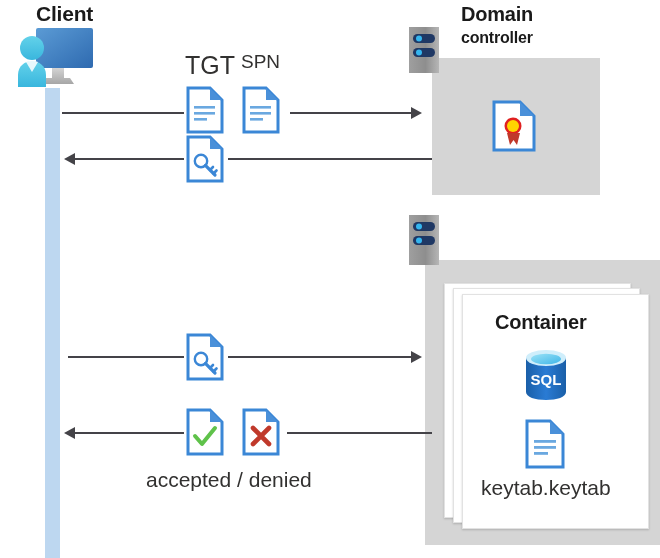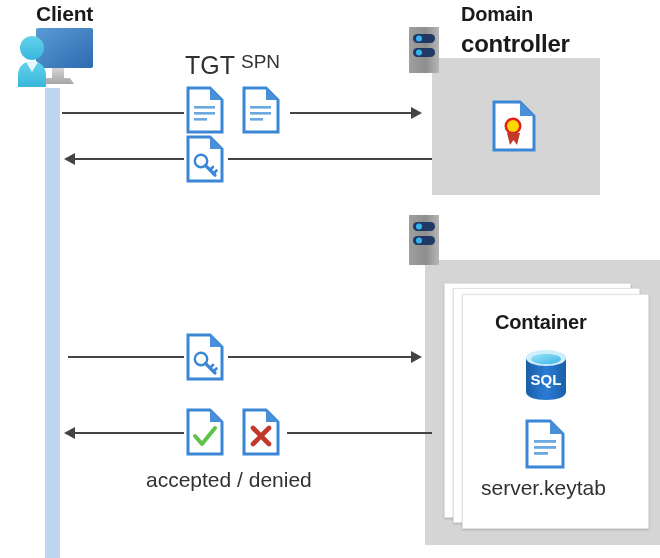--- a/index.html
+++ b/index.html
@@ -85,21 +85,21 @@
       </defs>
       <rect x="0" y="0" width="30" height="46" fill="url(#rackG)"></rect>
       <rect x="4" y="7" width="22" height="9" rx="4.5" fill="#1f3864"></rect>
       <circle cx="10" cy="11.5" r="3" fill="#35b6ef"></circle>
       <rect x="4" y="21" width="22" height="9" rx="4.5" fill="#1f3864"></rect>
       <circle cx="10" cy="25.5" r="3" fill="#35b6ef"></circle>
     </svg>
   </div>
 
   <div class="abs ttl" style="left:461px;top:2px;font-size:20px;line-height:24px;">Domain</div>
-  <div class="abs ttl" style="left:461px;top:32px;font-size:24px;line-height:24px;">controller</div>
+  <div class="abs ttl" style="left:461px;top:26px;font-size:16px;line-height:24px;">controller</div>
 
   <div class="abs" style="left:492px;top:100px;width:44px;height:52px;">
     <svg width="44" height="52" viewBox="0 0 44 52">
       <path d="M2 2 h26 l14 14 v34 H2 z" fill="#ffffff" stroke="#3b87d6" stroke-width="3"></path>
       <path d="M28 2 l14 14 h-14 z" fill="#4a90d9"></path>
       <circle cx="21" cy="26" r="8.5" fill="#e02020"></circle>
       <circle cx="21" cy="26" r="6" fill="#ffd400"></circle>
       <path d="M15 33 l3 12 l3.5-5 l3.5 5 l3-12 z" fill="#c0392b"></path>
     </svg>
   </div>
@@ -185,21 +185,21 @@
   <div class="abs" style="left:525px;top:419px;width:40px;height:50px;">
     <svg width="40" height="50" viewBox="0 0 40 50">
       <path d="M2 2 h23 l13 13 v33 H2 z" fill="#ffffff" stroke="#3b87d6" stroke-width="3"></path>
       <path d="M25 2 l13 13 h-13 z" fill="#4a90d9"></path>
       <rect x="9" y="21" width="22" height="2.8" fill="#6aa8e0"></rect>
       <rect x="9" y="27" width="22" height="2.8" fill="#6aa8e0"></rect>
       <rect x="9" y="33" width="14" height="2.8" fill="#6aa8e0"></rect>
     </svg>
   </div>
 
-  <div class="abs lbl" style="left:481px;top:476px;font-size:21px;">server.keytab</div>
+  <div class="abs lbl" style="left:481px;top:476px;font-size:21px;">keytab.keytab</div>
 
   <div class="abs arrowline" style="left:68px;top:356px;width:116px;"></div>
   <div class="abs arrowline" style="left:228px;top:356px;width:185px;"></div>
   <div class="abs ahead r" style="left:411px;top:351px;"></div>
 
   <div class="abs" style="left:186px;top:333px;width:38px;height:48px;">
     <svg width="38" height="48" viewBox="0 0 38 48">
       <path d="M2 2 h22 l12 12 v32 H2 z" fill="#ffffff" stroke="#3b87d6" stroke-width="3"></path>
       <path d="M24 2 l12 12 h-12 z" fill="#4a90d9"></path>
       <circle cx="15" cy="26" r="6.2" fill="none" stroke="#3b87d6" stroke-width="2.4"></circle>

